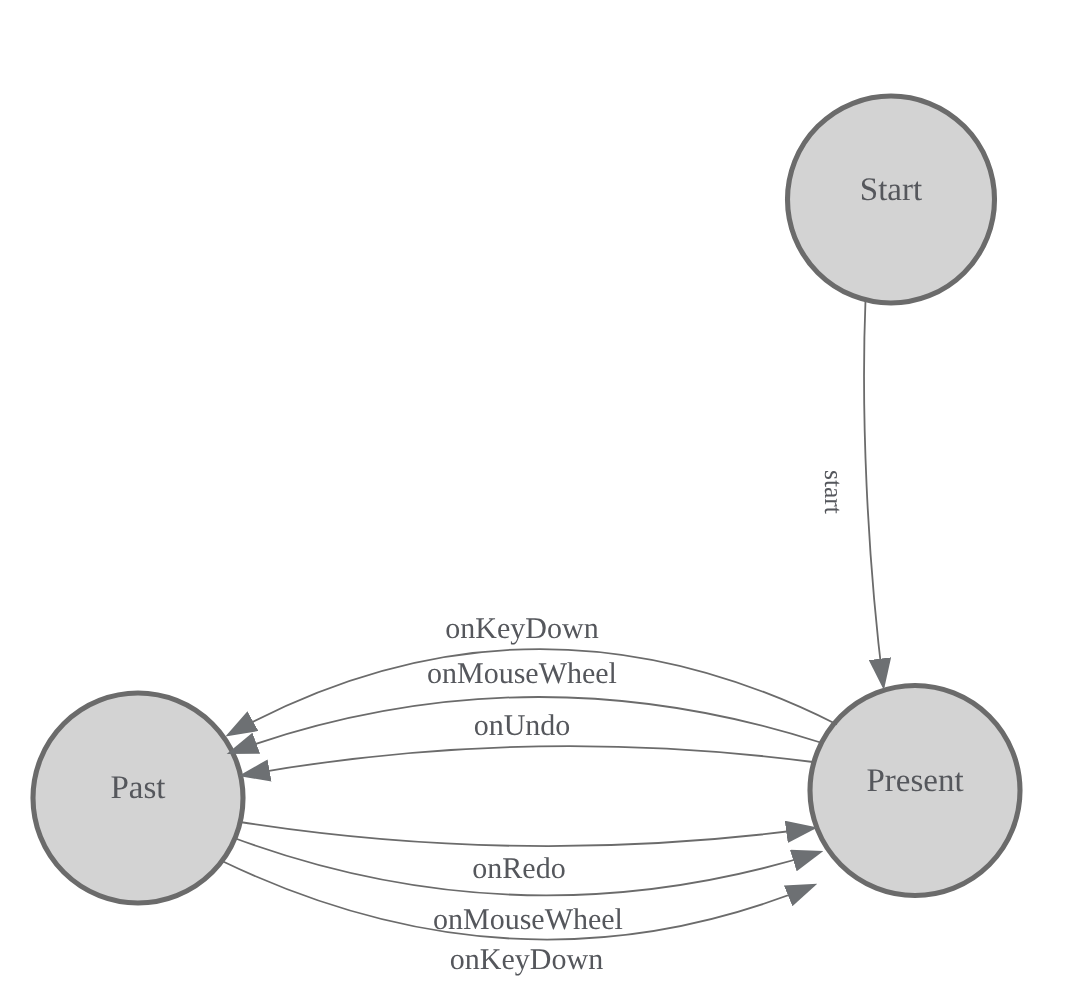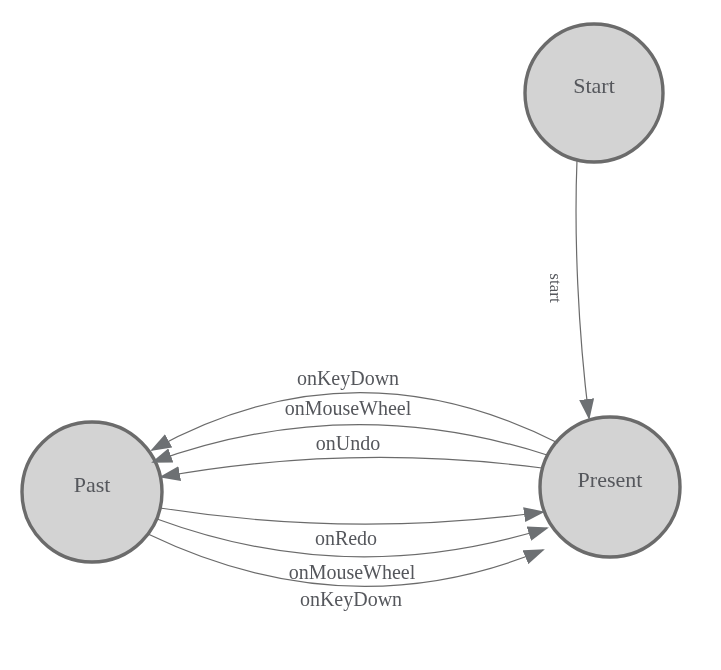--- a/index.html
+++ b/index.html
@@ -8,20 +8,21 @@
     background: #ffffff;
     width: 721px;
     height: 670px;
     overflow: hidden;
     font-family: "Liberation Serif", "DejaVu Serif", serif;
   }
   .diagram-wrap {
     position: relative;
     width: 721px;
     height: 568px;
+    margin-top: 40px;
   }
   svg text {
     font-family: "Liberation Serif", "DejaVu Serif", serif;
   }
 </style>
 </head>
 <body>
 
 <div class="diagram-wrap">
   <svg width="721" height="670" viewBox="0 0 721 670" xmlns="http://www.w3.org/2000/svg">

